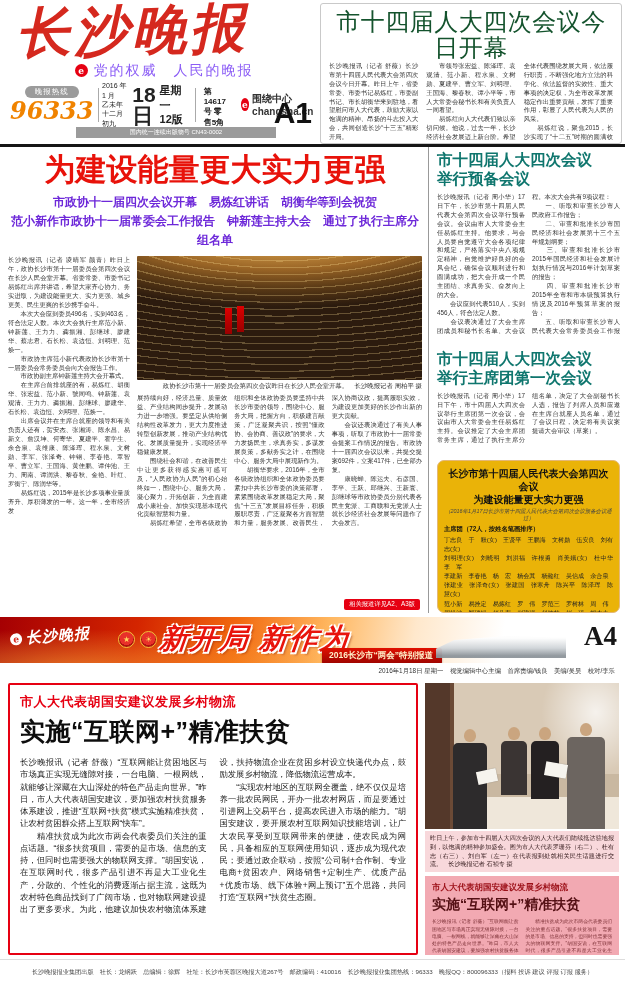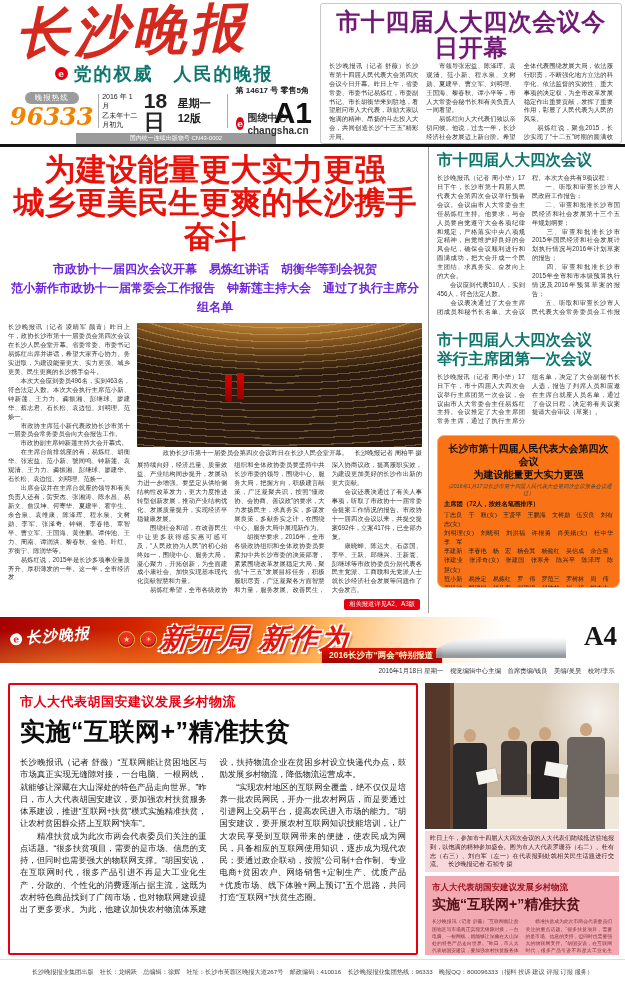--- a/index.html
+++ b/index.html
@@ -16,39 +16,39 @@
     font-family:"DejaVu Serif", serif; font-weight:bold; font-style:italic;
     color:#d5281e; font-size:54px; line-height:1.05; letter-spacing:4px;
     transform:rotate(-1.5deg); display:inline-block; margin-left:6px;
   }
   .mh-slogan-row { display:flex; align-items:center; justify-content:center; gap:6px; margin-top:3px; }
   .cc-icon {
     width:13px; height:13px; border-radius:50%; background:#e60012; color:#fff;
     font-size:9px; font-weight:bold; display:flex; align-items:center; justify-content:center;
     font-family:"DejaVu Serif", serif;
   }
-  .mh-slogan { font-family:"DejaVu Serif", serif; font-weight:bold; font-size:18px; color:#0f766e; letter-spacing:2px; }
+  .mh-slogan { font-family:"DejaVu Serif", serif; font-weight:normal; font-size:14px; color:#8b5cf6; letter-spacing:2px; }
   .infobar { display:flex; align-items:stretch; margin-top:6px; height:38px; }
   .ib-hot { width:86px; display:flex; flex-direction:column; align-items:center; justify-content:center; }
   .hot-pill { background:#9b9b9b; color:#fff; font-size:7.5px; padding:1px 10px; border-radius:7px; letter-spacing:1px; }
   .hot-num { color:#f08300; font-size:24px; font-weight:bold; font-style:italic; font-family:"DejaVu Serif", serif; line-height:1; margin-top:1px; }
   .ib-sep { width:1px; background:#aaa; margin:2px 4px; }
   .ib-date { display:flex; align-items:center; gap:4px; }
   .date-small { font-size:7px; line-height:1.35; color:#222; }
   .date-big { font-size:21px; font-weight:900; line-height:1; }
   .date-wk { font-size:11px; font-weight:900; line-height:1.3; white-space:pre-line; }
-  .ib-issue { display:flex; flex-direction:column; justify-content:center; gap:15px; padding-left:4px; }
+  .ib-issue { display:flex; flex-direction:row; justify-content:center; gap:15px; padding-left:4px; }
   .issue-no { font-size:8px; font-weight:bold; color:#222; }
   .portal-row { display:flex; align-items:center; gap:3px; }
   .portal { font-size:10px; font-weight:900; color:#333; }
   .mh-pageno { position:absolute; right:6px; top:96px; font-size:30px; font-weight:bold; font-family:"Liberation Sans", sans-serif; color:#111; }
   .pubbar { width:200px; margin:3px 0 0 66px; background:#9b9b9b; color:#fff; font-size:6px; text-align:center; padding:1px 0; }
   
   .tr-article { flex:1; margin:3px 3px 0 2px; border:1px solid #c9c9c9; border-radius:3px; padding:5px 8px 0; overflow:hidden; }
-  .tr-title { font-size:24px; font-weight:700; text-align:center; color:#701a75; letter-spacing:0.5px; line-height:1.1; }
+  .tr-title { font-size:24px; font-weight:400; text-align:center; color:#14532d; letter-spacing:0.5px; line-height:1.1; }
   .tr-sub { font-size:12px; font-weight:bold; text-align:center; margin:3px 0 5px; color:#111; }
   .small-body {
     font-size:6.3px; line-height:1.42; text-align:justify; color:#333;
     white-space:pre-line; overflow:hidden;
   }
   .tr-body { columns:3; column-gap:8px; height:84px; }
   .rule { height:3px; background:#151515; }
   
   .mid { display:flex; height:466px; }
   .lead { width:428px; padding:6px 6px 0 8px; display:flex; flex-direction:column; }
@@ -68,21 +68,21 @@
   .photo-cap { font-size:6.4px; color:#333; text-align:right; margin:2px 0 3px; }
   .threecols { columns:3; column-gap:7px; flex:1; }
   .more-tag { align-self:flex-end; background:#e60012; color:#fff; font-size:6.3px; padding:1px 5px; border-radius:2px; margin:2px 2px 3px 0; }
   
   .rightcol { width:197px; border-left:1px solid #999; padding:4px 5px 0 8px; }
   .sec-h { font-size:15.5px; font-weight:900; line-height:1.22; color:#0f766e; }
   .sec-body { columns:2; column-gap:7px; margin-top:4px; }
   .sec-prep-body { height:150px; }
   .sec-pres-body { height:62px; }
   .namebox {
-    margin-top:0; background:#f97316; border:1.5px solid #e4b878; border-radius:7px;
+    margin-top:6px; background:#eab308; border:1.5px solid #e4b878; border-radius:7px;
     padding:6px 6px 2px; height:153px; overflow:hidden;
   }
   .nb-title { text-align:center; font-weight:900; font-size:10px; line-height:1.3; color:#111; }
   .nb-approved { font-size:5.4px; text-align:center; color:#444; margin:2px 0 3px; font-style:italic; }
   .nb-group { font-size:6.3px; font-weight:bold; color:#111; }
   .nb-names { font-size:6.1px; line-height:1.5; white-space:pre-line; color:#222; text-align:justify; margin-top:1px; }
   
   .banner {
     position:relative; height:46px; margin-top:4px; overflow:hidden;
     background:
@@ -189,21 +189,20 @@
 　　易炼红向人大代表们致以亲切问候。他说，过去一年，长沙经济社会发展迈上新台阶。希望全体代表围绕发展大局，依法履行职责，不断强化地方立法的科学化、依法监督的实效性、重大事项的决定权，为全市改革发展稳定作出重要贡献，发挥了重要作用，彰显了人民代表为人民的风采。
 　　易炼红说，聚焦2015，长沙实现了“十二五”时期的圆满收官；迈进2016，长沙又迎来了令人期待的“十三五”时期。在承前启后的关键时期，市十四届人大四次会议的开幕，这是全市人民政治生活中的一件大事。希望各位代表切实担负起肩上的责任，充分发挥自身优势，认真履行好神圣使命和职责，科学谋划新一年工作和长沙“十三五”发展规划，为率先建成全面小康、加快实现基本现代化，凝聚更广泛的智慧，汇聚更强大的力量。</div>
     </div>
   </div>
 
   <div class="rule"></div>
 
   <div class="mid">
     <div class="lead">
       <div class="lead-h">为建设能量更大实力更强</div>
-      <div class="lead-h">城乡更美民生更爽的长沙携手奋斗</div>
       <div class="decks">
         <div>市政协十一届四次会议开幕　易炼红讲话　胡衡华等到会祝贺</div>
         <div>范小新作市政协十一届常委会工作报告　钟新莲主持大会　通过了执行主席分组名单</div>
       </div>
       <div class="lead-body">
         <div class="small-body lead-left">长沙晚报讯（记者 凌晴军 颜青）昨日上午，政协长沙市第十一届委员会第四次会议在长沙人民会堂开幕。省委常委、市委书记易炼红出席并讲话，希望大家齐心协力、务实进取，为建设能量更大、实力更强、城乡更美、民生更爽的长沙携手奋斗。
 　　本次大会应到委员496名，实到463名，符合法定人数。本次大会执行主席范小新、钟新莲、王力力、龚振湘、彭继球、廖建华、蔡志君、石长松、袁边恒、刘明理、范焕一。
 　　市政协主席范小新代表政协长沙市第十一届委员会常务委员会向大会报告工作。
 　　市政协副主席钟新莲主持大会开幕式。
 　　在主席台前排就座的有，易炼红、胡衡华、张宏益、范小新、虢同鸣、钟新莲、袁观清、王力力、龚振湘、彭继球、廖建华、石长松、袁边恒、刘明理、范焕一。
@@ -221,20 +220,21 @@
 　　胡衡华要求，2016年，全市各级政协组织和全体政协委员要紧扣中共长沙市委的决策部署，紧紧围绕改革发展稳定大局，聚焦“十三五”发展目标任务，积极履职尽责，广泛凝聚各方面智慧和力量，服务发展、改善民生，深入协商议政，提高履职实效，为建设更加美好的长沙作出新的更大贡献。
 　　会议还表决通过了有关人事事项，听取了市政协十一届常委会提案工作情况的报告。市政协十一届四次会议以来，共提交提案692件，立案417件，已全部办复。
 　　康晓蝉、陈运夫、石彦国、李平、王跃、邱继兴、王新寰、彭继球等市政协委员分别代表各民主党派、工商联和无党派人士就长沙经济社会发展等问题作了大会发言。</div>
           <div class="more-tag">相关报道详见A2、A3版</div>
         </div>
       </div>
     </div>
 
     <div class="rightcol">
       <div class="sec-h">市十四届人大四次会议</div>
+      <div class="sec-h">举行预备会议</div>
       <div class="small-body sec-body sec-prep-body">长沙晚报讯（记者 周小华）17日下午，长沙市第十四届人民代表大会第四次会议举行预备会议。会议由市人大常委会主任易炼红主持。他要求，与会人员要自觉遵守大会各项纪律和规定，严格落实中央八项规定精神，自觉维护好良好的会风会纪，确保会议顺利进行和圆满成功，把大会开成一个民主团结、求真务实、奋发向上的大会。
 　　会议应到代表510人，实到456人，符合法定人数。
 　　会议表决通过了大会主席团成员和秘书长名单、大会议程。本次大会共有9项议程：
 　　一、听取和审查长沙市人民政府工作报告；
 　　二、审查和批准长沙市国民经济和社会发展第十三个五年规划纲要；
 　　三、审查和批准长沙市2015年国民经济和社会发展计划执行情况与2016年计划草案的报告；
 　　四、审查和批准长沙市2015年全市和市本级预算执行情况及2016年预算草案的报告；
 　　五、听取和审查长沙市人民代表大会常务委员会工作报告；
 　　六、听取和审查长沙市中级人民法院工作报告；
 　　七、听取和审查长沙市人民检察院工作报告；

